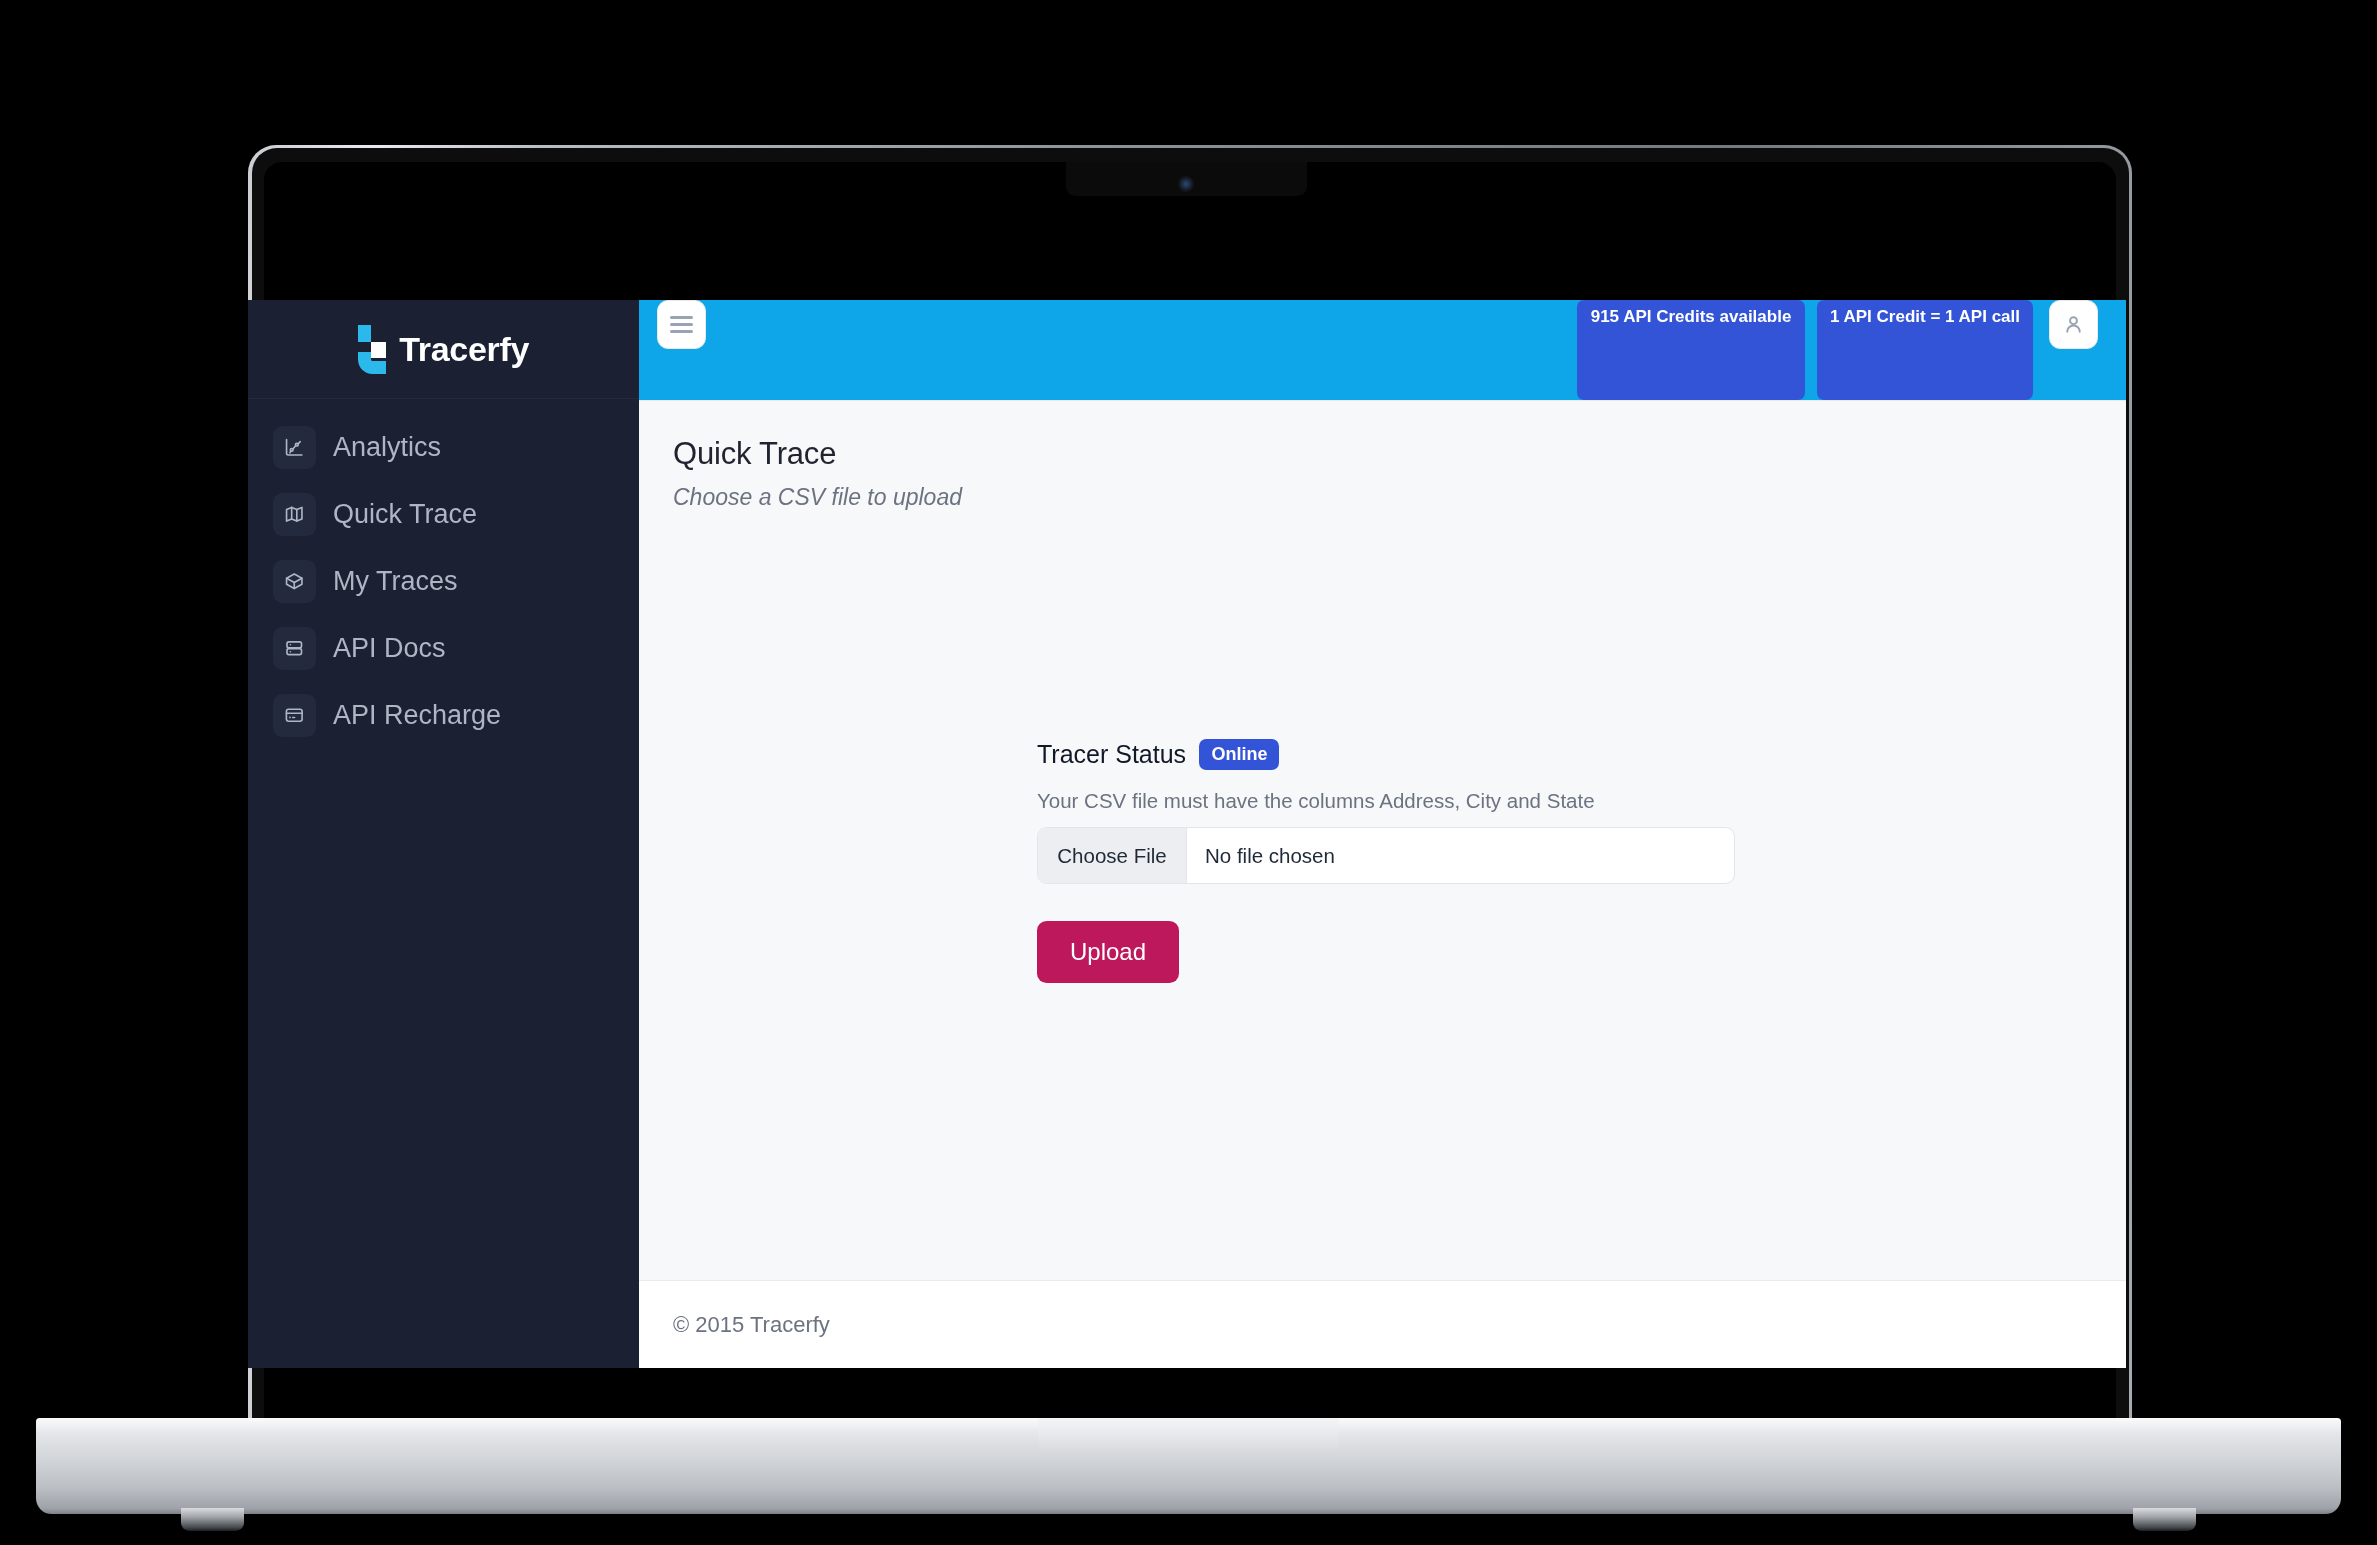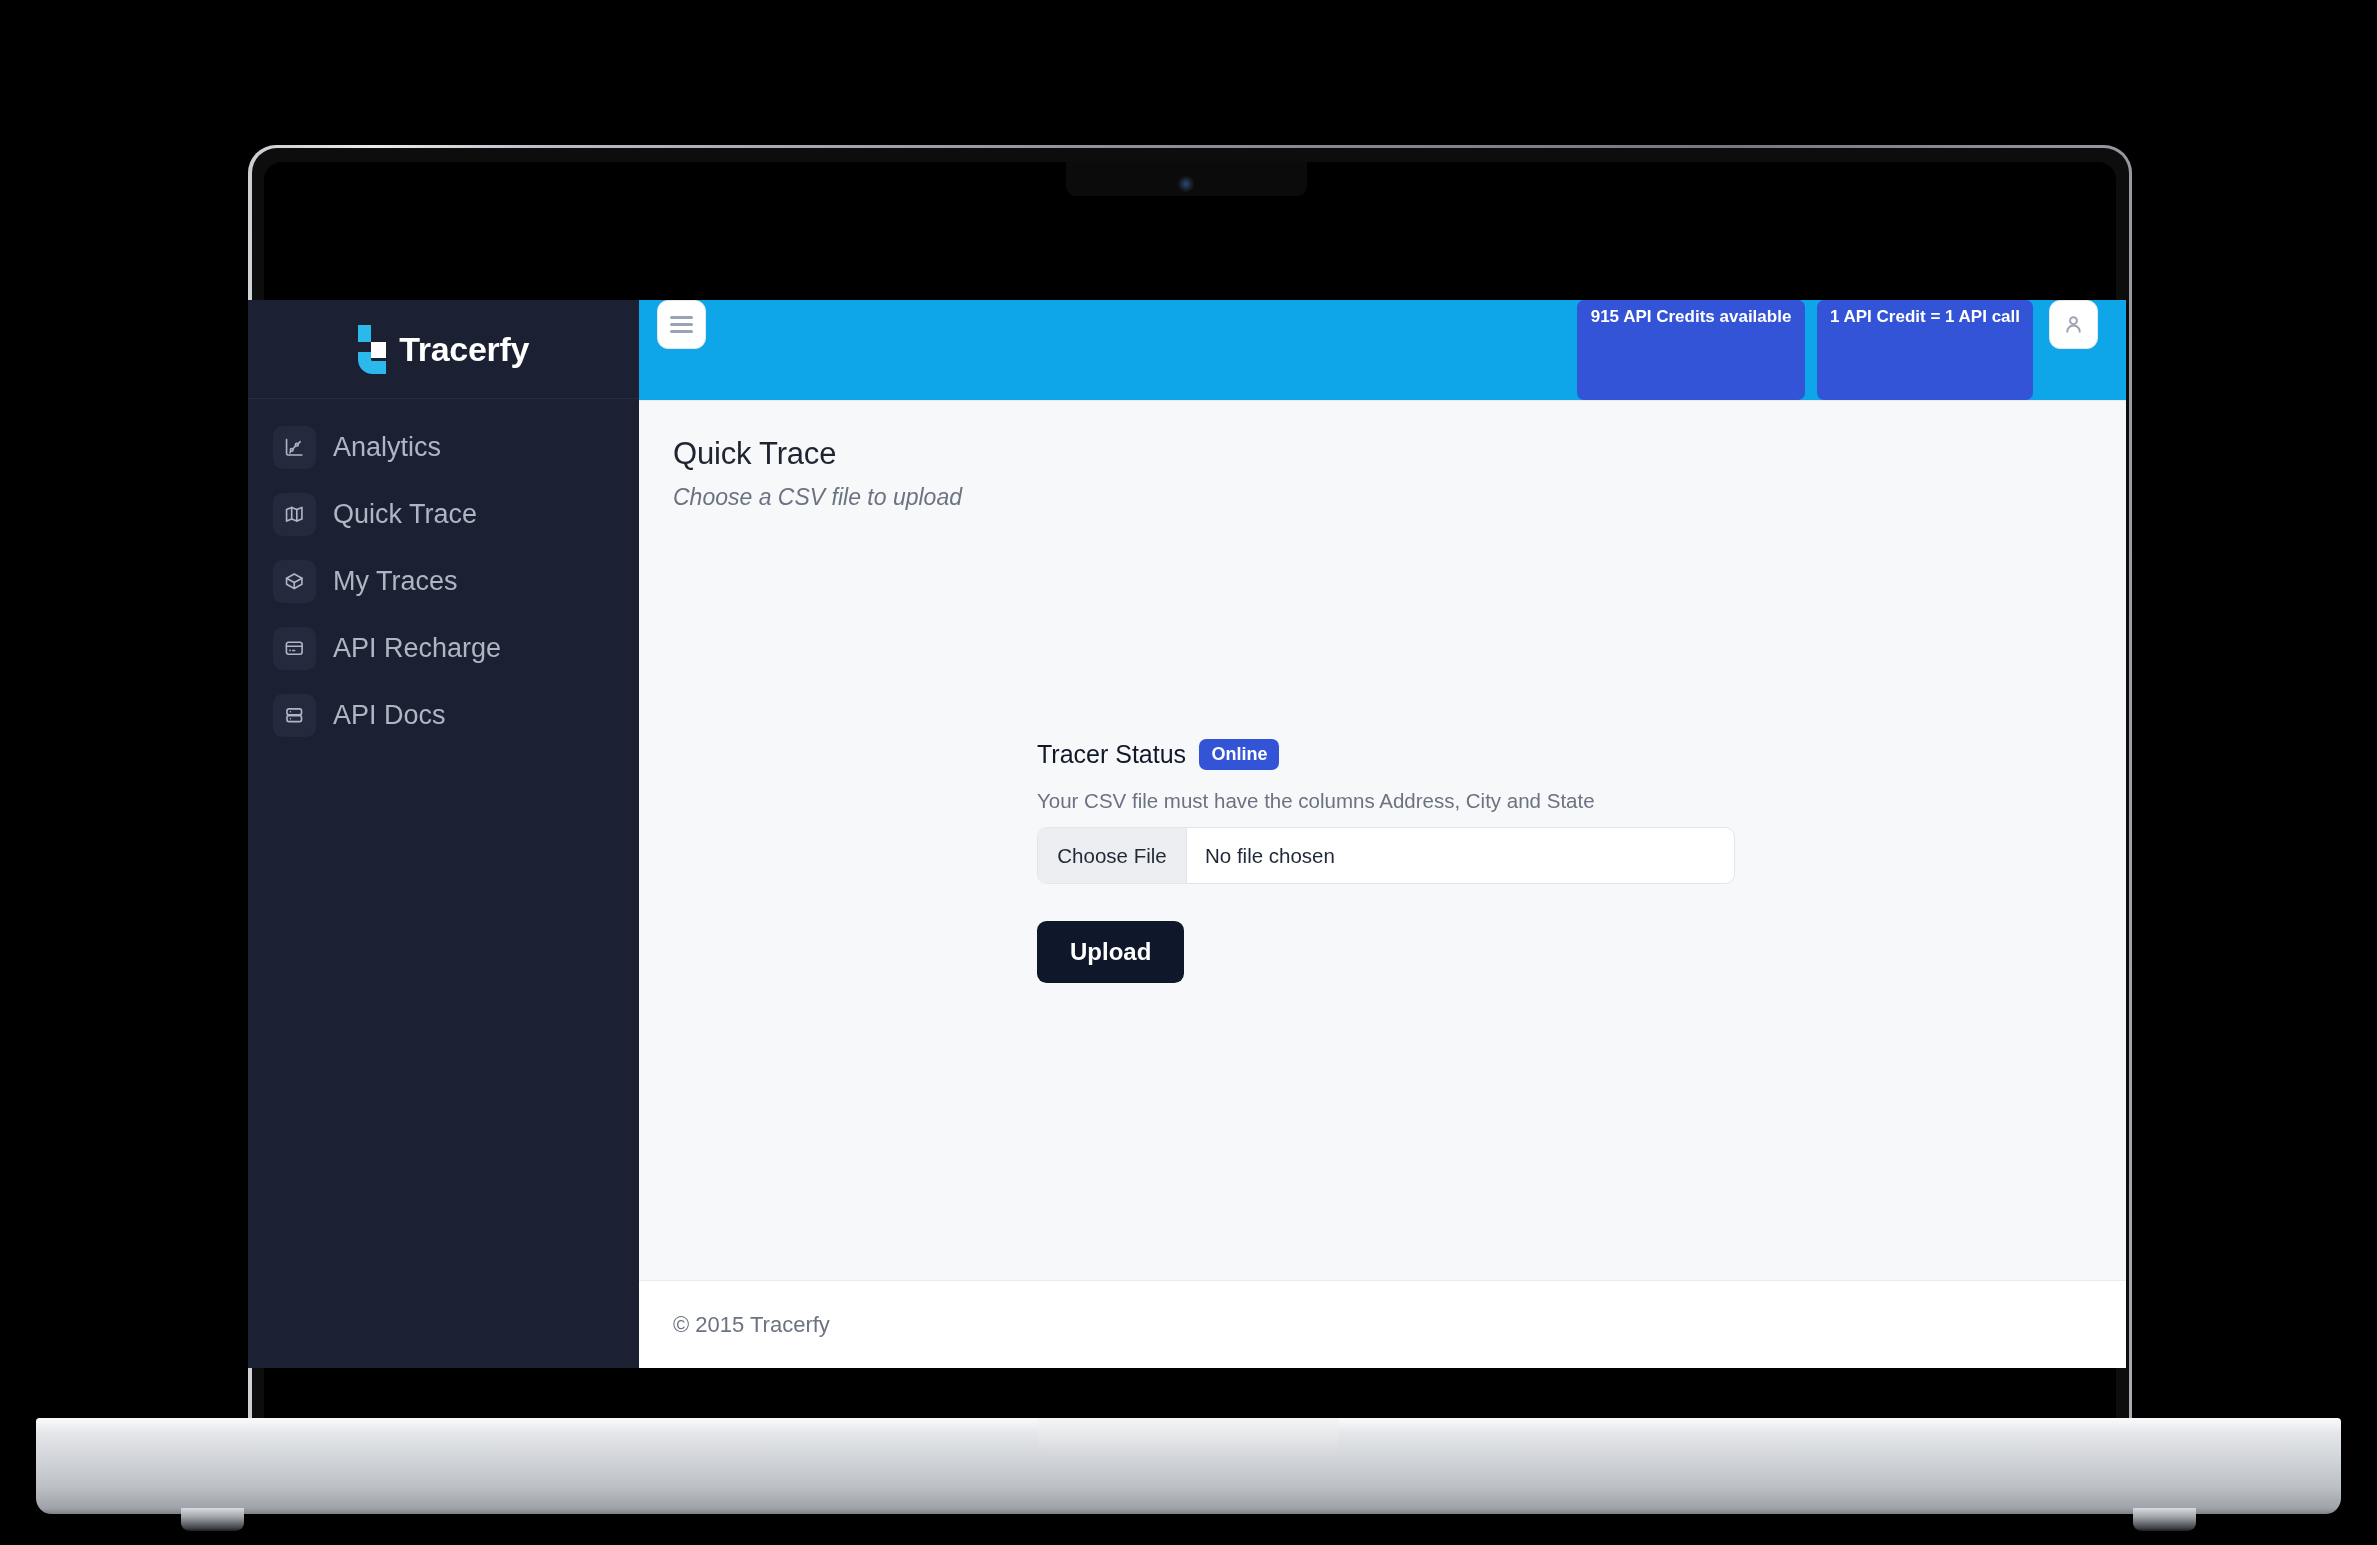--- a/index.html
+++ b/index.html
@@ -287,24 +287,24 @@
   }
   #info-alert svg { width: 23px; height: 23px; flex: 0 0 23px; stroke:#3354d6; stroke-width:2; fill:none; margin-top: 3.6px; }
   #info-alert-text {
     color: #3354d6;
     font-size: 22px;
     line-height: 1.6;
     font-weight: 500;
   }
   #upload-button {
     margin-top: 37px;
-    background: #0f172a;
+    background: #be185d;
     color: #ffffff;
     font-size: 24px;
-    font-weight: 700;
+    font-weight: 400;
     border: none;
     border-radius: 9.6px;
     padding: 17px 33px;
     cursor: pointer;
     font-family: "Liberation Sans", sans-serif;
   }
 
   
   #footer {
     height: 88px;
@@ -374,39 +374,39 @@
                 <path d="M3 8.5 12 13.5l9-5"></path>
                 <path d="M12 13.5v7"></path>
               </svg>
           </span>
           <span class="nav-label">My Traces</span>
         </div>
 
         <div class="nav-item">
           <span class="nav-icon-box">
             <svg viewBox="0 0 24 24">
+                <rect x="3.5" y="4.5" width="17" height="7" rx="2.2"></rect>
+                <rect x="3.5" y="12.5" width="17" height="7" rx="2.2"></rect>
+                <circle cx="7.5" cy="8" r="0.9" fill="#aeb6c4" stroke="none"></circle>
+                <circle cx="7.5" cy="16" r="0.9" fill="#aeb6c4" stroke="none"></circle>
+              </svg>
+          </span>
+          <span class="nav-label">API Docs</span>
+        </div>
+
+        <div class="nav-item">
+          <span class="nav-icon-box">
+            <svg viewBox="0 0 24 24">
                 <rect x="2.8" y="5" width="18.4" height="14" rx="2.6"></rect>
                 <path d="M2.8 9.6h18.4"></path>
                 <circle cx="7" cy="14.6" r="1" fill="#aeb6c4" stroke="none"></circle>
                 <path d="M10.2 14.6h2.2"></path>
               </svg>
           </span>
           <span class="nav-label">API Recharge</span>
-        </div>
-
-        <div class="nav-item">
-          <span class="nav-icon-box">
-            <svg viewBox="0 0 24 24">
-                <rect x="3.5" y="4.5" width="17" height="7" rx="2.2"></rect>
-                <rect x="3.5" y="12.5" width="17" height="7" rx="2.2"></rect>
-                <circle cx="7.5" cy="8" r="0.9" fill="#aeb6c4" stroke="none"></circle>
-                <circle cx="7.5" cy="16" r="0.9" fill="#aeb6c4" stroke="none"></circle>
-              </svg>
-          </span>
-          <span class="nav-label">API Docs</span>
         </div>
 
       </nav>
     </aside>
 
     <div id="main">
 
       <header id="topbar">
         <div id="menu-toggle">
           <span></span>

